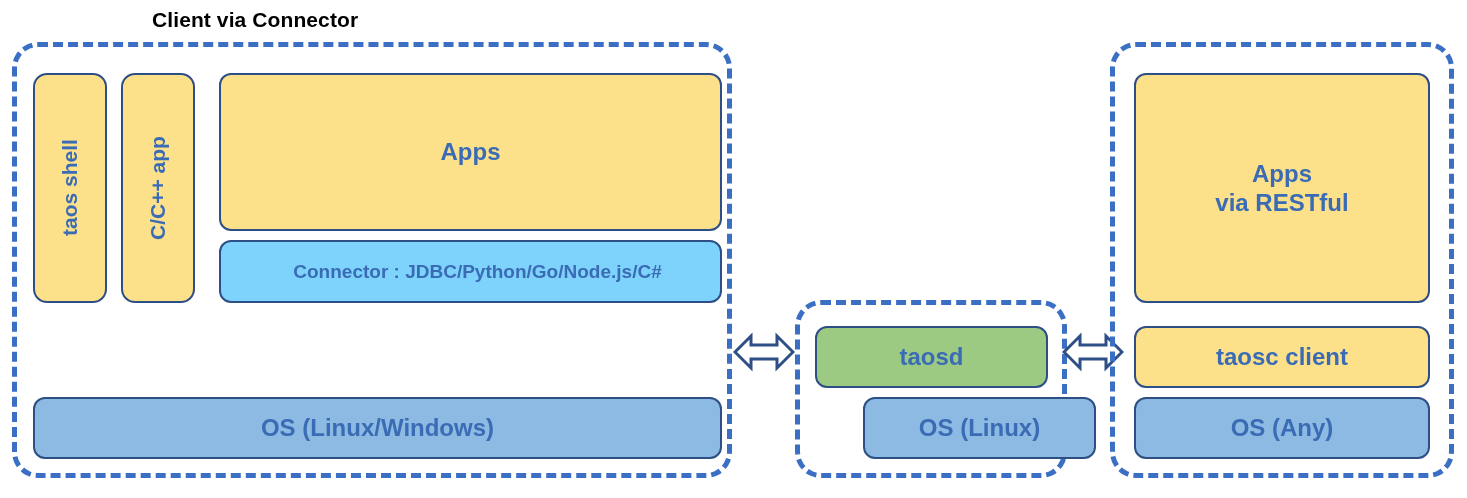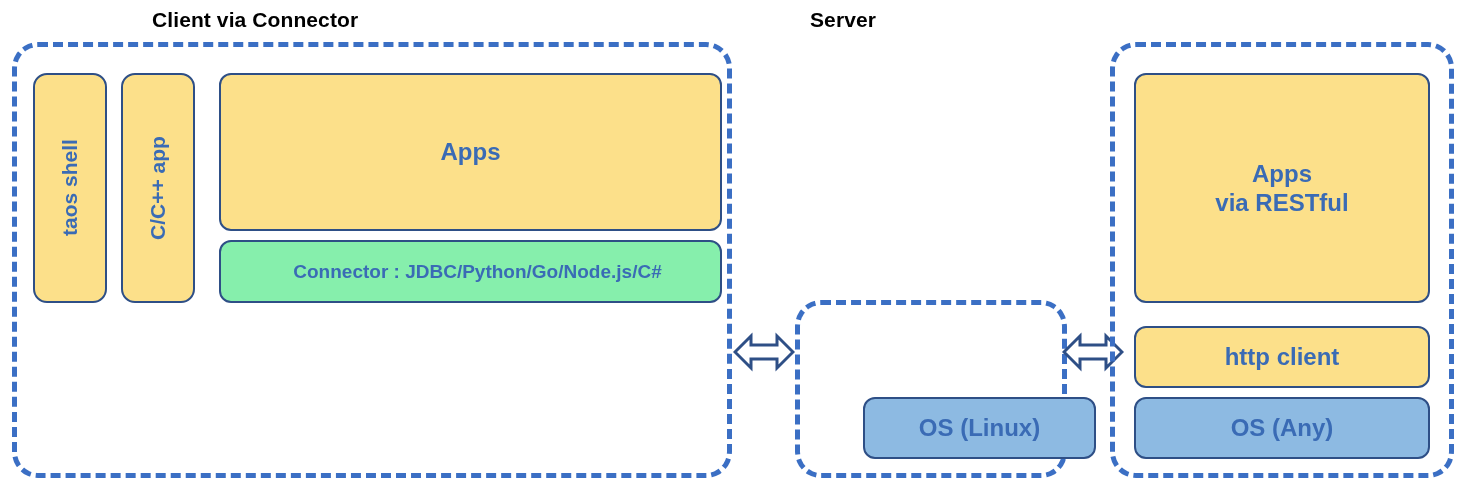--- a/index.html
+++ b/index.html
@@ -51,21 +51,21 @@
     text-align: center;
     color: #3A6BB5;
     font-weight: bold;
     font-size: 20px;
     line-height: 1.22;
   }
   .box.yellow { background: #FCE08A; }
   .box.orange { background: #F4A97A; }
   .box.green  { background: #9CCA82; }
   .box.blue   { background: #8DBAE2; }
-  .box.gray   { background: #86efac; padding-left: 14px; }
+  .box.gray   { background: #7dd3fc; padding-left: 14px; }
 
   .box.vertical {
     writing-mode: vertical-rl;
     transform: rotate(180deg);
     font-size: 21px;
     border-radius: 14px;
   }
 
   .box.big { font-size: 24px; }
   .box.small-text { font-size: 19px; }
@@ -78,56 +78,57 @@
   }
   .arrow svg { display: block; width: 100%; height: 100%; }
 </style>
 </head>
 <body>
 
 <div id="canvas">
 
   <div class="section-title" style="left:152px; top:8px; width:450px;">Client via Connector</div>
 
-  <div class="section-title" style="left:810px; top:8px; width:240px;">Server</div>
 
 
   <div class="dashed-group" style="left:12px; top:42px; width:720px; height:436px;"></div>
 
   <div class="box yellow vertical" style="left:33px; top:73px; width:74px; height:230px;">taos shell</div>
 
   <div class="box yellow vertical" style="left:121px; top:73px; width:74px; height:230px;">C/C++ app</div>
 
   <div class="box yellow big" style="left:219px; top:73px; width:503px; height:158px;">Apps</div>
 
   <div class="box gray small-text" style="left:219px; top:240px; width:503px; height:63px;">Connector : JDBC/Python/Go/Node.js/C#</div>
 
 
+  <div class="box blue big" style="left:33px; top:397px; width:689px; height:62px;">OS (Linux/Windows)</div>
 
   <div class="arrow" style="left:733px; top:328px;">
     <svg viewBox="0 0 62 48" xmlns="http://www.w3.org/2000/svg">
       <path d="M2 24 L18 8 L18 17 L44 17 L44 8 L60 24 L44 40 L44 31 L18 31 L18 40 Z" fill="#ffffff" stroke="#2E4F86" stroke-width="3" stroke-linejoin="miter"></path>
     </svg>
   </div>
 
   <div class="dashed-group" style="left:795px; top:300px; width:272px; height:178px;"></div>
 
+  <div class="box green big" style="left:815px; top:326px; width:233px; height:62px;">taosd</div>
 
   <div class="box blue big" style="left:863px; top:397px; width:233px; height:62px;">OS (Linux)</div>
 
   <div class="arrow" style="left:1062px; top:328px;">
     <svg viewBox="0 0 62 48" xmlns="http://www.w3.org/2000/svg">
       <path d="M2 24 L18 8 L18 17 L44 17 L44 8 L60 24 L44 40 L44 31 L18 31 L18 40 Z" fill="#ffffff" stroke="#2E4F86" stroke-width="3" stroke-linejoin="miter"></path>
     </svg>
   </div>
 
   <div class="dashed-group" style="left:1110px; top:42px; width:344px; height:436px;"></div>
 
   <div class="box yellow big" style="left:1134px; top:73px; width:296px; height:230px; flex-direction:column;">
     <span>Apps</span>
     <span>via RESTful</span>
   </div>
 
-  <div class="box yellow big" style="left:1134px; top:326px; width:296px; height:62px;">http client</div>
+  <div class="box yellow big" style="left:1134px; top:326px; width:296px; height:62px;">taosc client</div>
 
   <div class="box blue big" style="left:1134px; top:397px; width:296px; height:62px;text-align:center;">OS (Any)</div>
 
 </div>
 
 </body></html>

